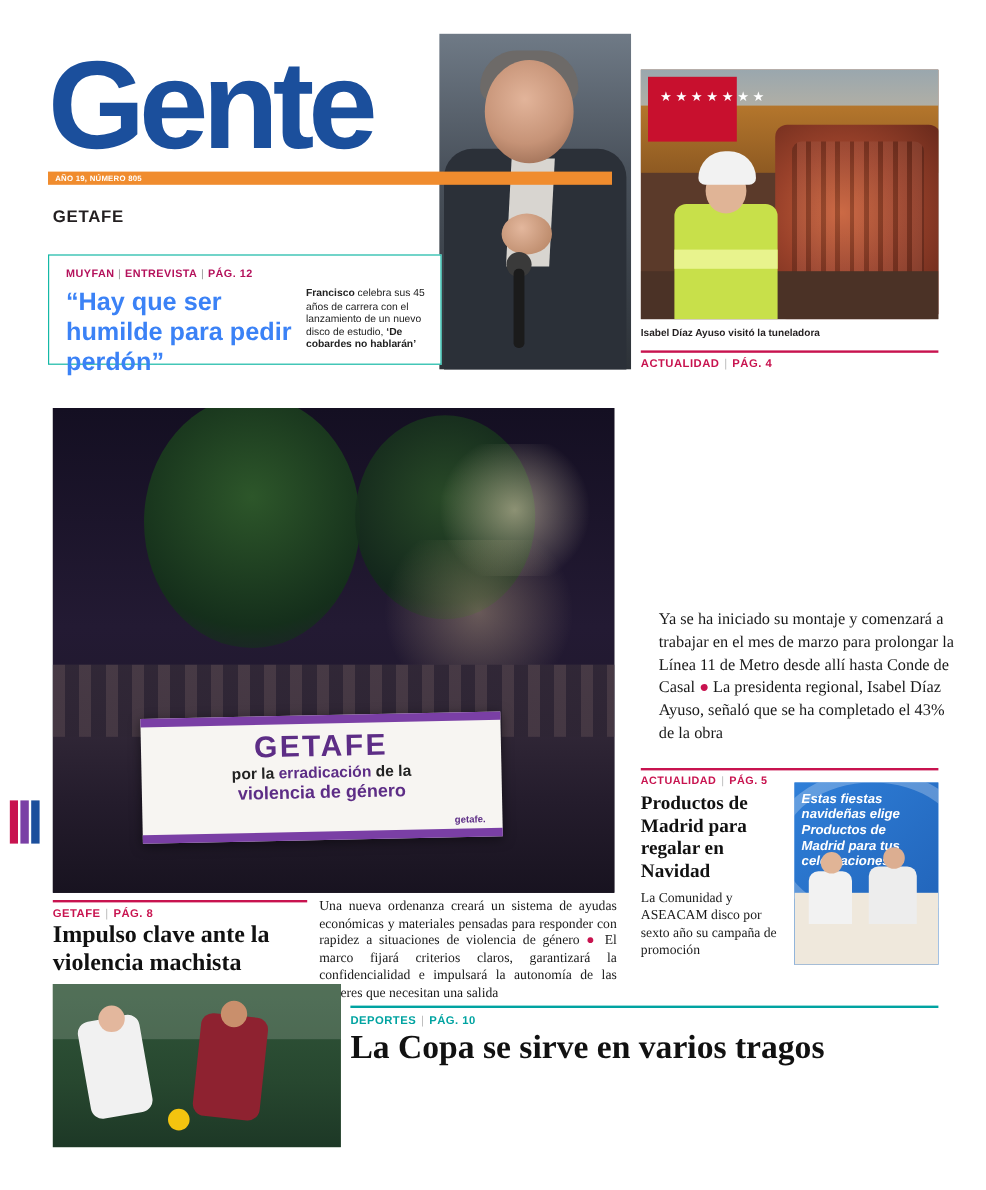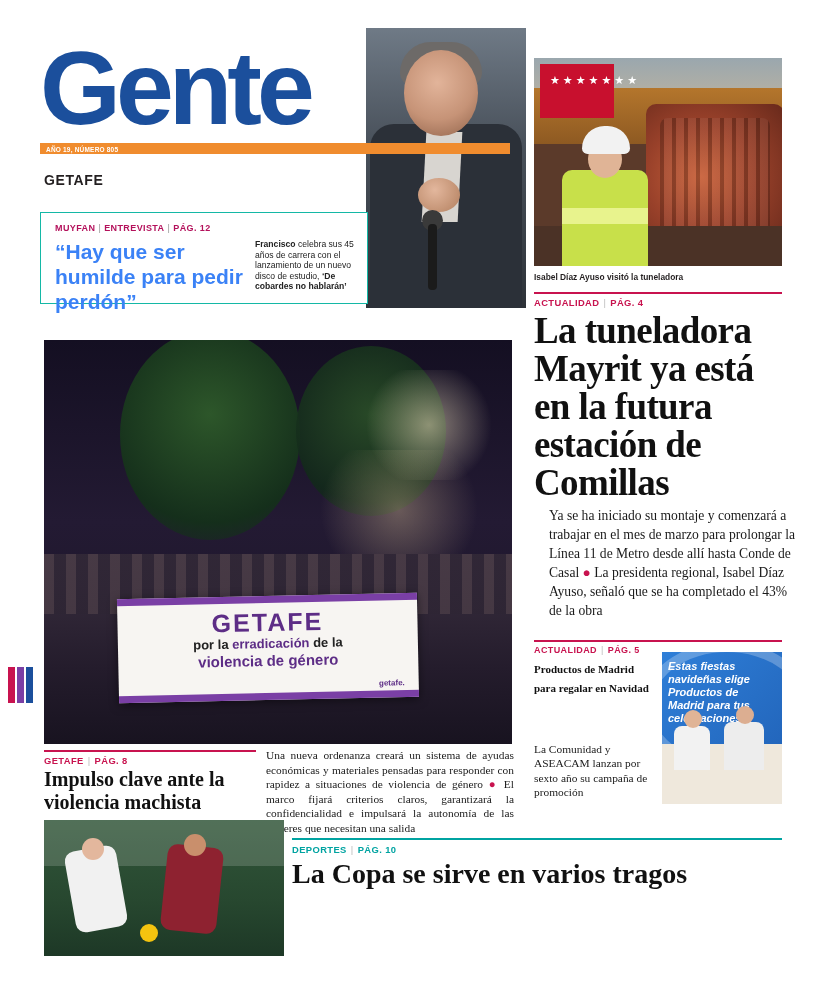--- a/index.html
+++ b/index.html
@@ -106,21 +106,21 @@
   .g-head{position:absolute;left:44px;top:768px;width:212px;font-family:"Liberation Serif",serif;
     font-weight:700;font-size:20px;line-height:23px;color:#111;}
   .g-body{position:absolute;left:266px;top:748px;width:248px;font-family:"Liberation Serif",serif;
     font-size:11.4px;line-height:14.6px;color:#1a1a1a;text-align:justify;}
 
   
   .p-line{position:absolute;left:534px;top:640px;width:248px;height:2px;background:#c8134f;}
   .p-kicker{position:absolute;left:534px;top:645px;font-size:9px;font-weight:700;color:#c8134f;letter-spacing:.4px;}
   .p-kicker .sep{color:#bbb;font-weight:400;padding:0 4px;}
   .p-head{position:absolute;left:534px;top:660px;width:116px;font-family:"Liberation Serif",serif;
-    font-weight:700;font-size:11px;line-height:19px;color:#111;}
+    font-weight:700;font-size:16px;line-height:19px;color:#111;}
   .p-body{position:absolute;left:534px;top:742px;width:116px;font-family:"Liberation Serif",serif;
     font-size:11.4px;line-height:14.4px;color:#1a1a1a;}
   .p-photo{position:absolute;left:662px;top:652px;width:120px;height:152px;overflow:hidden;background:#2b7bd4;}
   .p-photo .blue{position:absolute;inset:0;background:linear-gradient(135deg,#2f7fd8,#1f5fb4);}
   .p-photo .swirl{position:absolute;left:-20px;top:-10px;width:150px;height:110px;border-radius:50%;
     border:10px solid rgba(255,255,255,.25);}
   .p-photo .txt{position:absolute;left:6px;top:8px;width:108px;color:#fff;font-size:11px;line-height:13px;font-weight:700;font-style:italic;}
   .p-photo .table{position:absolute;left:0;bottom:0;width:120px;height:60px;background:#efe8dc;}
   .p-photo .chef1{position:absolute;left:12px;bottom:34px;width:36px;height:44px;background:#f2f2f2;border-radius:8px 8px 0 0;}
   .p-photo .chef2{position:absolute;left:62px;bottom:34px;width:40px;height:48px;background:#ededed;border-radius:8px 8px 0 0;}
@@ -204,21 +204,20 @@
     <div class="flag">
         <div class="stars">★★★★★★★</div>
       </div>
   </div>
   <div class="tcap">Isabel Díaz Ayuso visitó la tuneladora</div>
 
   <div class="rline r1"></div>
   <div class="act-kicker">
     <span>ACTUALIDAD</span><span class="sep">|</span><span class="pag">PÁG. 4</span>
   </div>
-  <div class="lead-head">La tuneladora Mayrit ya está en la futura estación de Comillas</div>
   <div class="lead-body">
     <span>Ya se ha iniciado su montaje y comenzará a trabajar en el mes de marzo para prolongar la Línea 11 de Metro desde allí hasta Conde de Casal </span><span class="bullet">●</span><span> La presidenta regional, Isabel Díaz Ayuso, señaló que se ha completado el 43% de la obra</span>
   </div>
 
   <div class="mphoto">
     <div class="night"></div>
     <div class="tree"></div>
       <div class="tree2"></div>
     <div class="lights"></div>
       <div class="lights2"></div>
@@ -242,21 +241,21 @@
   <div class="g-head">Impulso clave ante la violencia machista</div>
   <div class="g-body">
     <span>Una nueva ordenanza creará un sistema de ayudas económicas y materiales pensadas para responder con rapidez a situaciones de violencia de género </span><span class="bullet">●</span><span> El marco fijará criterios claros, garantizará la confidencialidad e impulsará la autonomía de las mujeres que necesitan una salida</span>
   </div>
 
   <div class="p-line"></div>
   <div class="p-kicker">
     <span>ACTUALIDAD</span><span class="sep">|</span><span>PÁG. 5</span>
   </div>
   <div class="p-head">Productos de Madrid para regalar en Navidad</div>
-  <div class="p-body">La Comunidad y ASEACAM lanzan por sexto año su campaña de promoción</div>
+  <div class="p-body">La Comunidad y ASEACAM disco por sexto año su campaña de promoción</div>
   <div class="p-photo">
     <div class="blue"></div>
       <div class="swirl"></div>
     <div class="txt">Estas fiestas navideñas elige Productos de Madrid para tus celebraciones</div>
     <div class="table"></div>
       <div class="chef1"></div>
       <div class="chef2"></div>
       <div class="h1"></div>
       <div class="h2"></div>
   </div>

